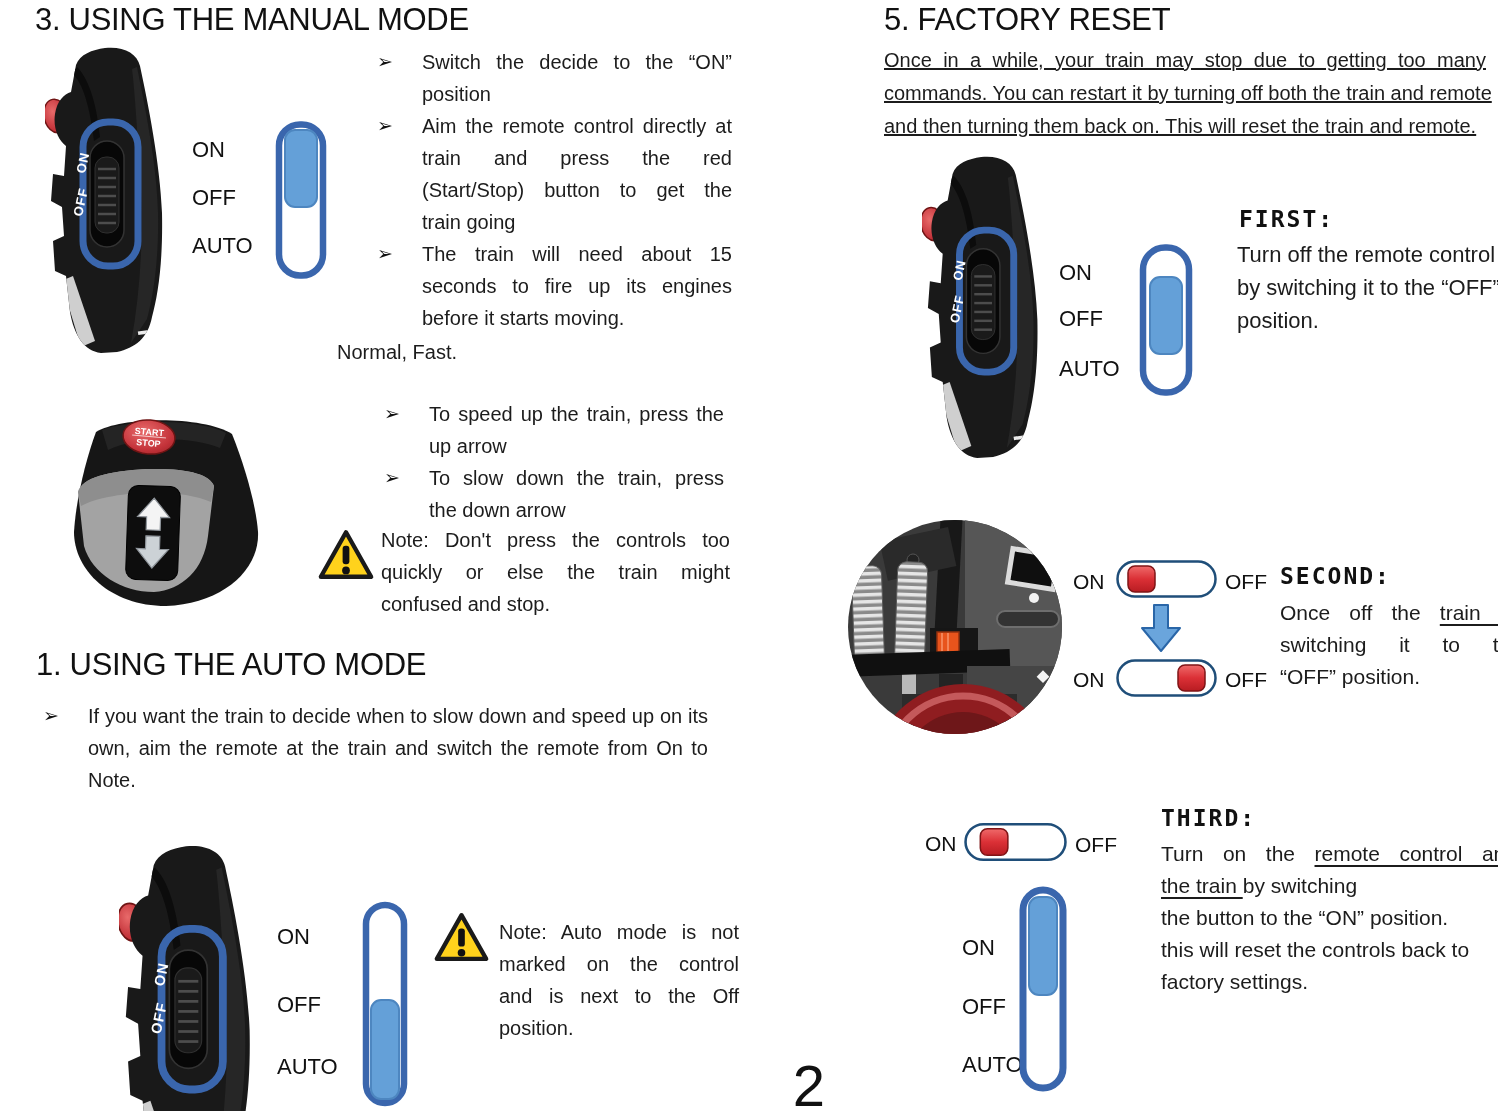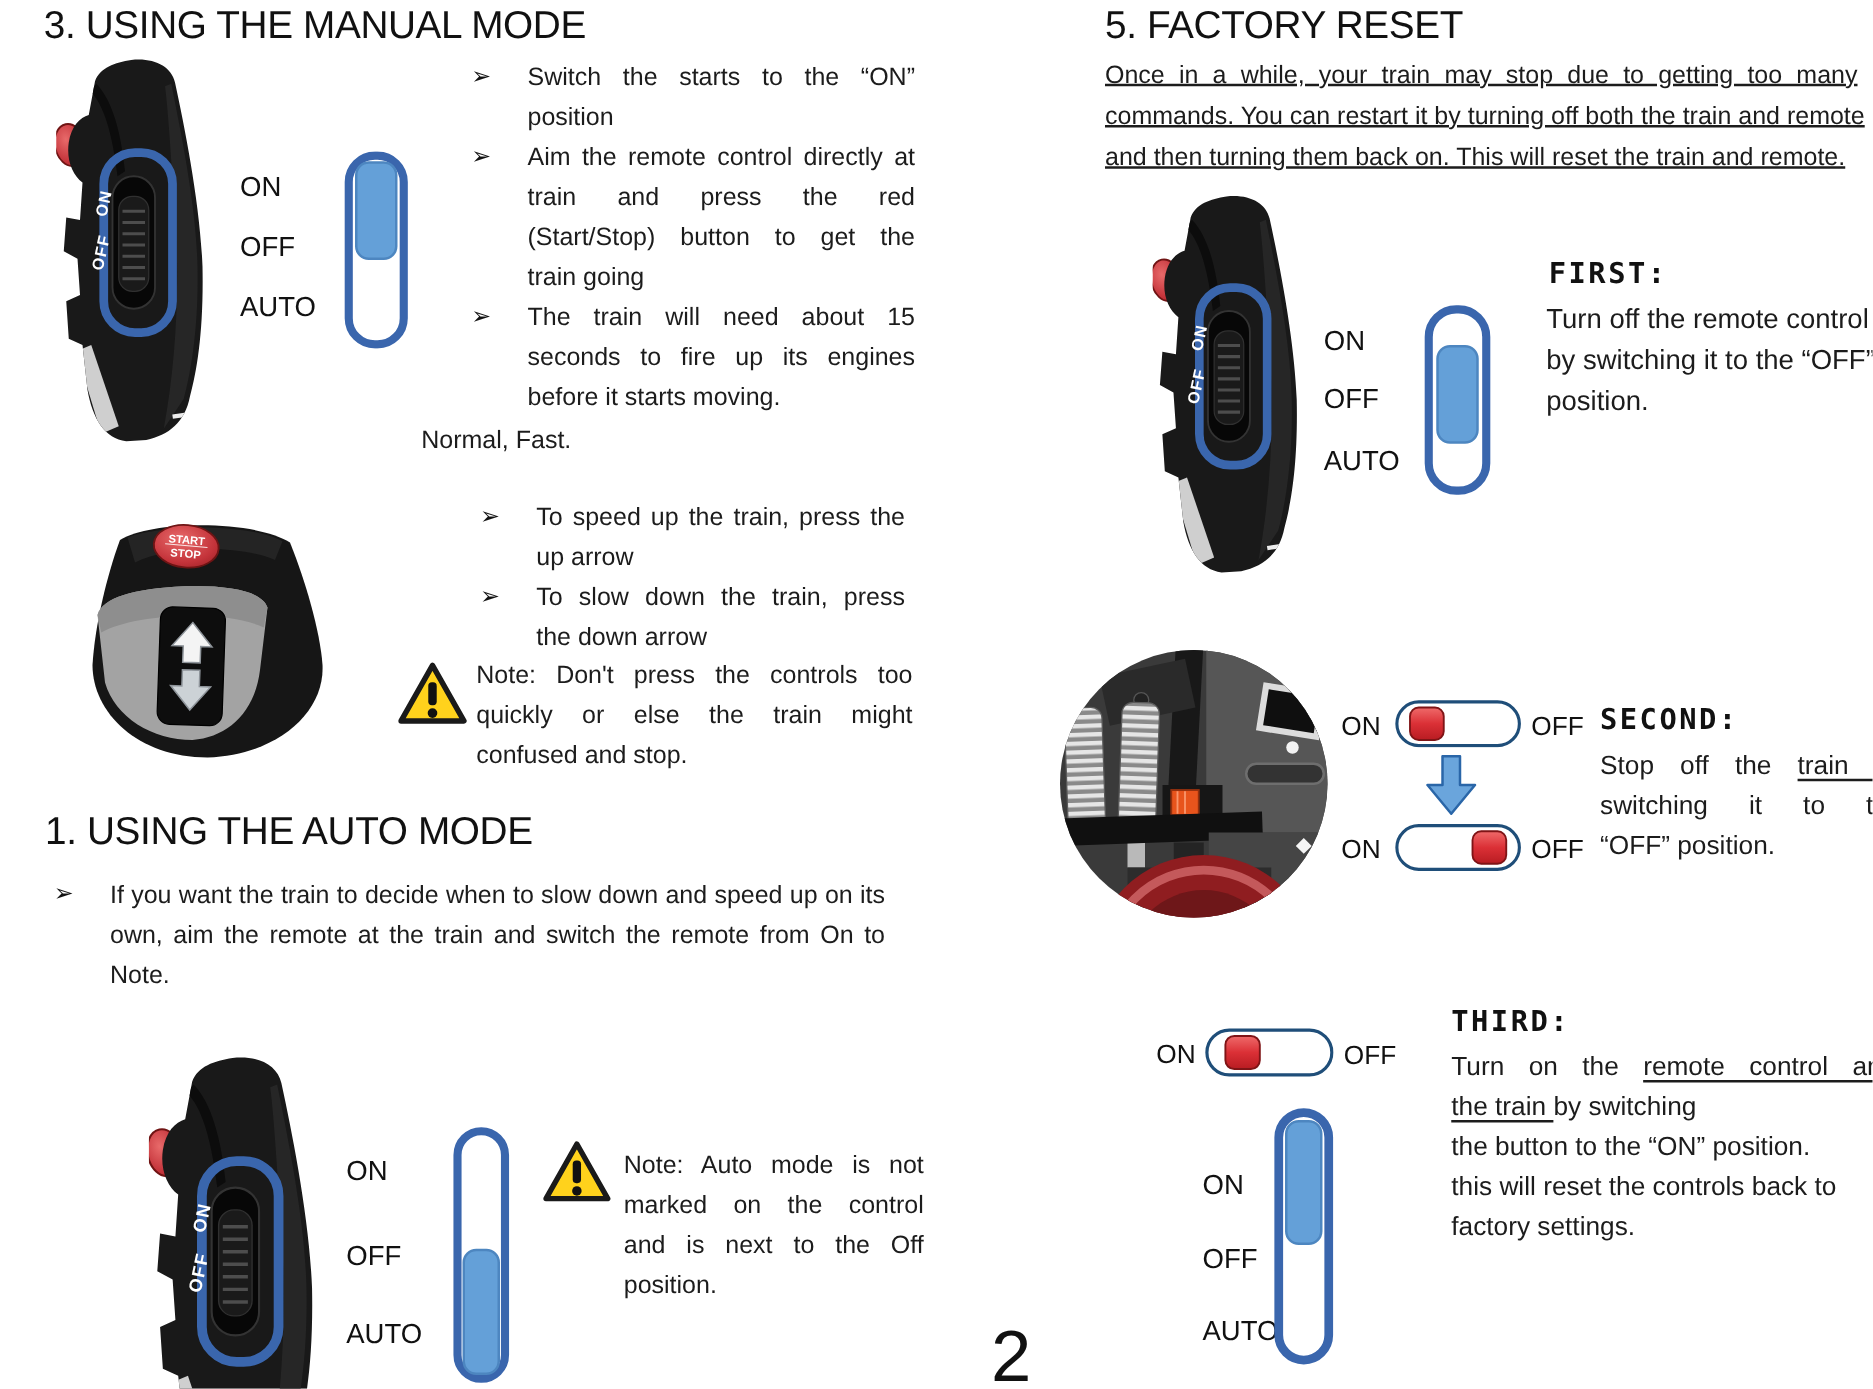--- a/index.html
+++ b/index.html
@@ -89,21 +89,21 @@
 
   <svg class="abs" style="left:246px;top:121px;" width="52" height="158" viewBox="0 0 52 158">
     <rect x="4" y="3.5" width="44" height="151" rx="21" fill="#fff" stroke="#3a66ad" stroke-width="6.5"></rect>
     <rect x="10" y="9" width="32" height="77" rx="10" fill="#64a0d8" stroke="#4d86c0" stroke-width="2"></rect>
   </svg>
 
   <div class="abs" style="left:348px;top:46px;width:358px;">
     <div class="bullet-row">
       <span class="bm">➢</span>
       <div style="width:310px;">
-        <div class="ln j">Switch the starts to the “ON”</div>
+        <div class="ln j">Switch the decide to the “ON”</div>
         <div class="ln">position</div>
       </div>
     </div>
     <div class="bullet-row">
       <span class="bm">➢</span>
       <div style="width:310px;">
         <div class="ln j">Aim the remote control directly at</div>
         <div class="ln j">train and press the red</div>
         <div class="ln j">(Start/Stop) button to get the</div>
         <div class="ln">train going</div>
@@ -277,21 +277,21 @@
 
     <div class="abs tglabel" style="left:1044px;top:668px;">ON</div>
     <svg class="abs" style="left:1087px;top:658px;" width="101" height="40" viewBox="0 0 101 40">
       <rect x="1.5" y="2.5" width="98" height="35" rx="17.5" fill="#fff" stroke="#1f4e79" stroke-width="2.5"></rect>
       <rect x="62" y="7" width="27" height="26" rx="7" fill="url(#knobred)" stroke="#7f1416" stroke-width="1.5"></rect>
     </svg>
     <div class="abs tglabel" style="left:1196px;top:668px;">OFF</div>
 
     <div class="abs mono" style="left:1251px;top:563px;">SECOND:</div>
     <div class="abs" style="left:1251px;top:597px;width:242px;">
-      <div class="ln j"><span>Stop off the </span><span class="u">train </span><span>by</span></div>
+      <div class="ln j"><span>Once off the </span><span class="u">train </span><span>by</span></div>
       <div class="ln j">switching it to the</div>
       <div class="ln">“OFF” position.</div>
     </div>
 
     <div class="abs tglabel" style="left:896px;top:832px;">ON</div>
     <svg class="abs" style="left:935px;top:822px;" width="103" height="40" viewBox="0 0 101 38">
       <rect x="1.5" y="1.5" width="98" height="35" rx="17.5" fill="#fff" stroke="#1f4e79" stroke-width="2.5"></rect>
       <rect x="16" y="6" width="27" height="26" rx="7" fill="url(#knobred)" stroke="#7f1416" stroke-width="1.5"></rect>
     </svg>
     <div class="abs tglabel" style="left:1046px;top:833px;">OFF</div>

